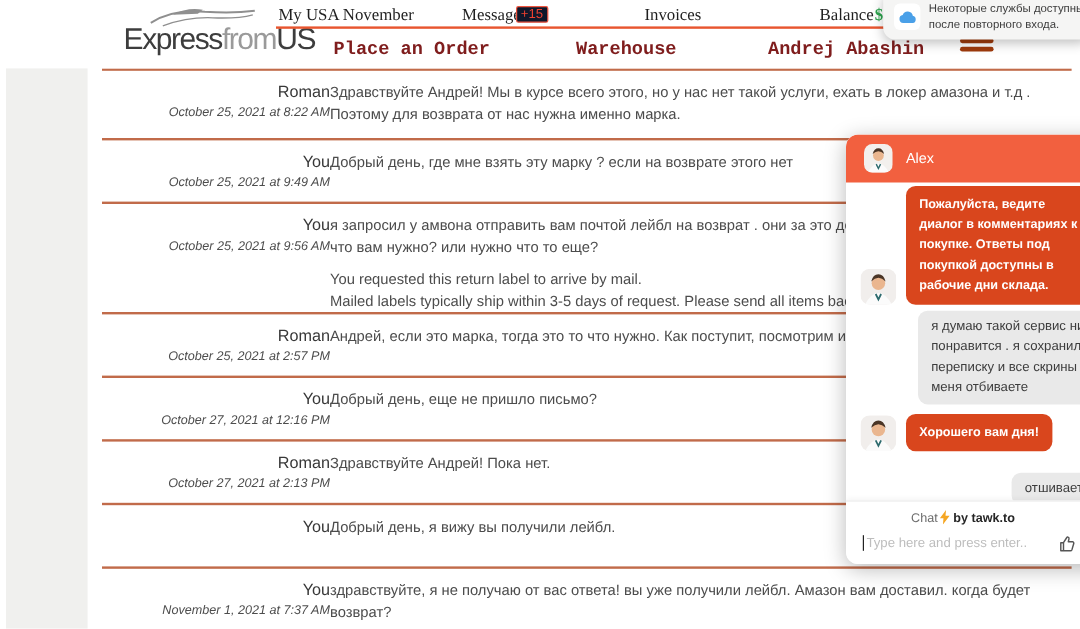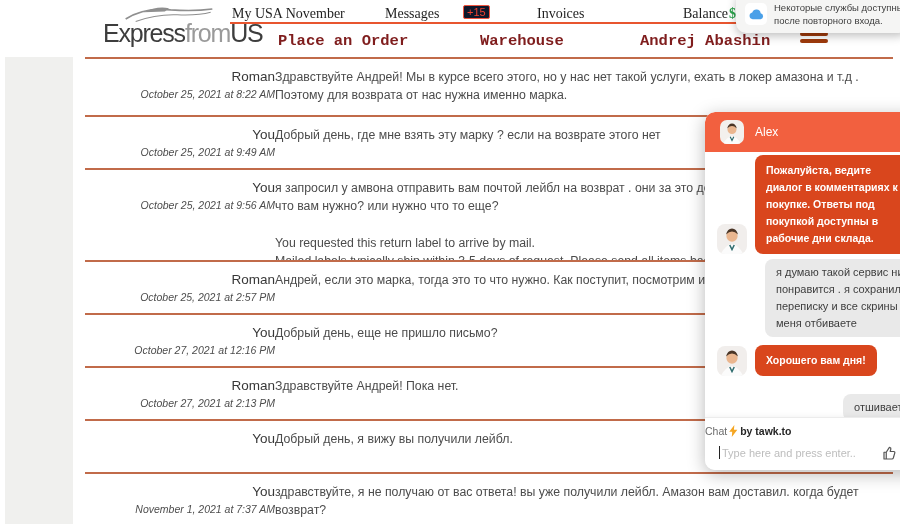--- a/index.html
+++ b/index.html
@@ -6,39 +6,39 @@
   body{width:900px;height:524px;overflow:hidden;position:relative;background:#fff;
        font-family:"Liberation Sans",sans-serif;}
   .page{position:absolute;inset:0;width:900px;height:524px;overflow:hidden;}
 
   
   .logo{position:absolute;left:103px;top:4px;width:130px;cursor:pointer;}
   .logo-plane{display:block;margin-left:10px;}
   .logo-text{font-size:25px;letter-spacing:-1.2px;color:#3d3d3d;line-height:24px;margin-top:-3px;}
   .lg-light{color:#9a9a9a;text-align:right;}
   .nav1{position:absolute;top:6px;font-family:"Liberation Serif",serif;font-size:14px;color:#1f1f1f;text-decoration:none;cursor:pointer;}
-  .badge{position:absolute;left:430px;top:5px;font-size:11px;color:#ee4130;border:1px solid #f05540;border-radius:2px;padding:0 3px;background:#0f172a;margin-left:33px;}
+  .badge{position:absolute;left:430px;top:5px;font-size:11px;color:#ee4130;border:1px solid #f05540;border-radius:2px;padding:0 3px;background:#0f172a;}
   .balance-val{position:absolute;left:729px;top:6px;font-family:"Liberation Serif",serif;font-size:14px;font-weight:bold;color:#2da44e;}
   .nav-underline{position:absolute;left:230px;top:22px;width:603px;height:2px;background:#e8552f;}
   .nav2{position:absolute;top:32px;font-family:Liberation Mono, monospace;font-size:15.5px;font-weight:bold;color:#7f1d1d;text-decoration:none;cursor:pointer;}
   .hamburger{position:absolute;left:800px;top:32px;cursor:pointer;}
   .hamburger .bar{width:28px;height:4px;border-radius:2px;background:#9e3a0c;margin-bottom:3px;}
 
   
   .gray-strip{position:absolute;left:5px;top:57px;width:68px;height:467px;background:#f0f0ee;}
 
   
   .thread{position:absolute;left:75px;top:57px;right:0;bottom:0;overflow:hidden;}
   .row{box-sizing:border-box;border-top:2px solid #c16b4a;margin-left:10px;margin-right:7px;
        display:flex;padding-top:10px;overflow:hidden;}
   .acol{width:190px;flex:none;text-align:right;}
   .author{font-size:13.5px;color:#383838;}
   .date{font-style:italic;font-size:10.5px;color:#4d4d4d;margin-top:4px;}
   .mcol{flex:1;font-size:12.3px;color:#4c4c4c;line-height:17.5px;overflow:hidden;}
-  .para + .para{margin-top:20px;}
+  .para + .para{margin-top:10px;}
   .ml{white-space:nowrap;}
 
   
   .widget{position:absolute;left:705px;top:112px;width:250px;height:358px;background:#fff;
           border-radius:10px;box-shadow:0 4px 18px rgba(0,0,0,.28);overflow:hidden;z-index:20;}
   .w-header{height:40px;background:#f2603f;display:flex;align-items:center;padding-left:15px;
             border-radius:10px 10px 0 0;}
   .w-avatar{width:24px;height:24px;border-radius:7px;overflow:hidden;flex:none;}
   .agent-name{color:#fff;font-size:12px;margin-left:11px;}
   .w-body{margin-top:3px;}
@@ -47,21 +47,21 @@
   .bubble-agent{background:#d9461d;color:#fff;border-radius:8px;padding:7px 11px;
                 font-size:10.5px;font-weight:bold;line-height:17px;width:max-content;max-width:140px;}
   .bubble-agent .ml,.bubble-visitor .ml{white-space:nowrap;}
   .bubble-visitor{background:#e9e9e9;color:#3d3d3d;border-radius:8px;padding:5px 11px;
                   font-size:11px;line-height:17px;width:max-content;}
   .v1{margin-left:60px;margin-top:5px;}
   .g2{margin-top:8px;}
   .v2{margin-left:138px;margin-top:18px;}
   .w-footer{position:absolute;left:0;right:0;bottom:0;height:52px;background:#fff;
             border-top:1px solid #ececec;box-shadow:0 -1px 5px rgba(0,0,0,.05);}
-  .branding{position:absolute;top:7px;left:0;width:195px;font-size:10.5px;color:#6b6b6b;}
+  .branding{position:absolute;top:7px;left:0;width:195px;text-align:center;font-size:10.5px;color:#6b6b6b;}
   .branding b{color:#262626;}
   .bolt{vertical-align:-2px;margin:0 2px;}
   .input-row{position:absolute;top:28px;left:14px;right:55px;display:flex;}
   .caret{width:1px;height:13px;background:#222;margin-right:2px;flex:none;}
   .chat-input{border:none;outline:none;font-size:11px;color:#555;flex:1;min-width:0;
               font-family:"Liberation Sans",sans-serif;background:transparent;padding:0;}
   .chat-input::placeholder{color:#bdbdbd;}
   .thumb{position:absolute;top:26px;left:176px;cursor:pointer;}
 
   

